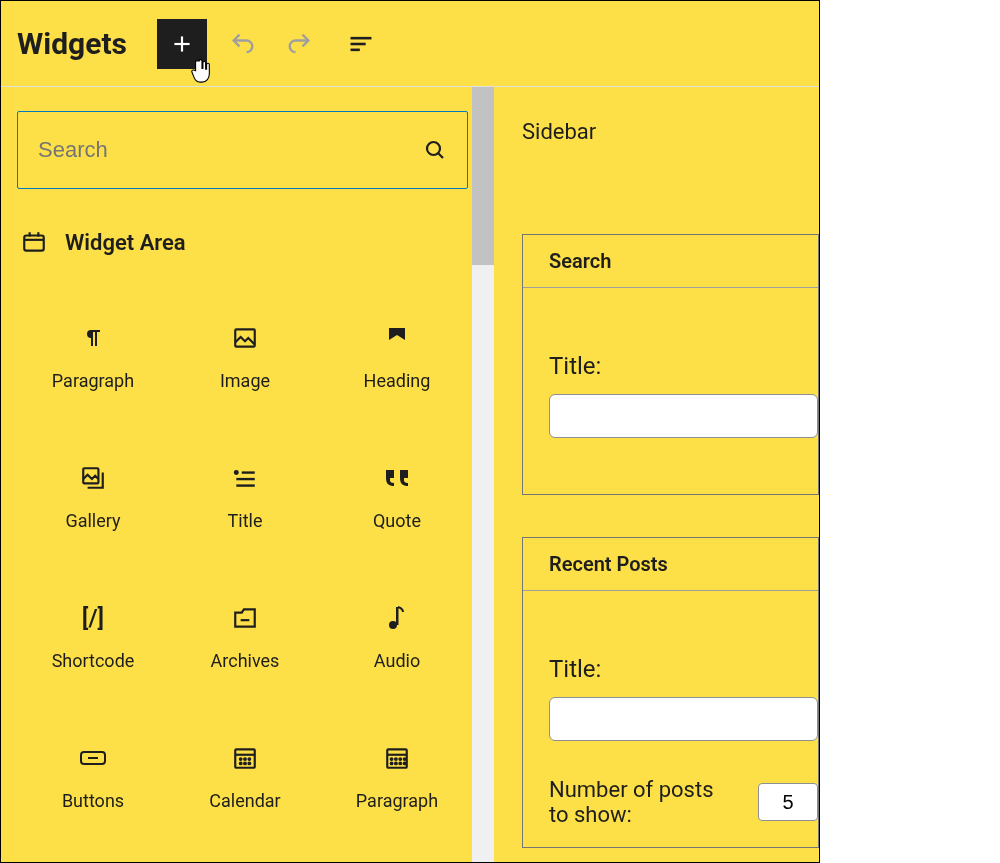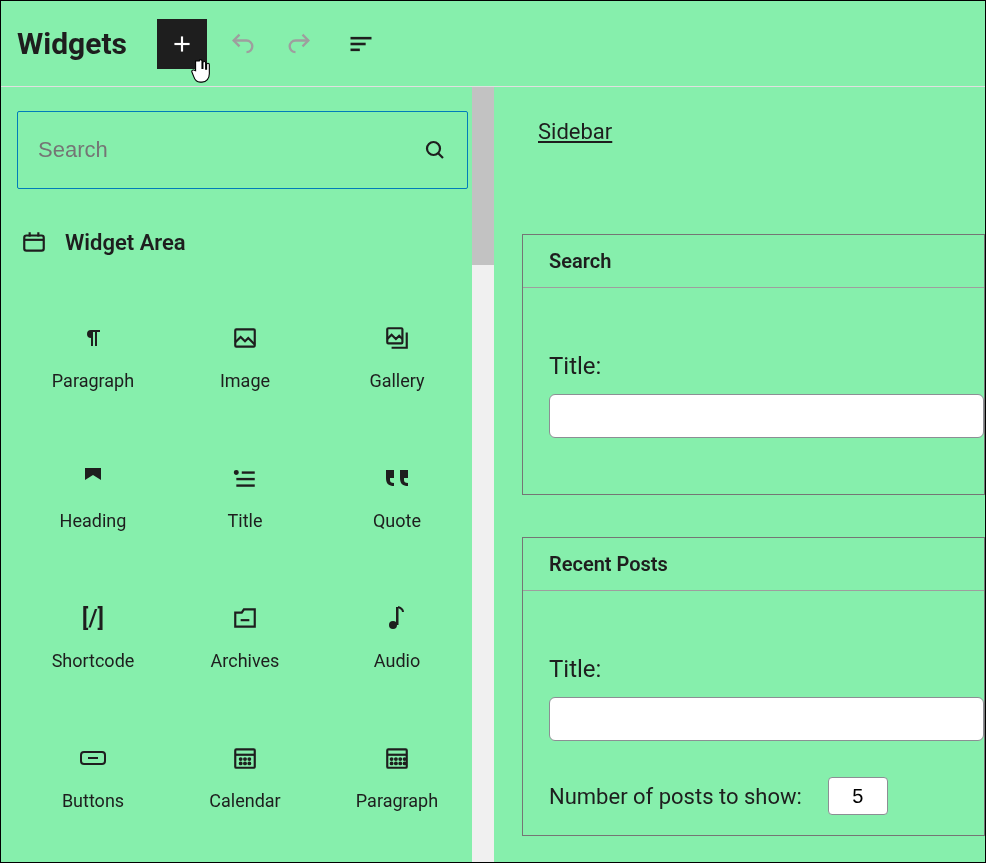--- a/index.html
+++ b/index.html
@@ -1,17 +1,17 @@
 <!DOCTYPE html>
 <html><head>
 <meta charset="utf-8">
 <style>
   * { box-sizing: border-box; margin: 0; padding: 0; }
   html, body { height: 100%; font-family: -apple-system, "Segoe UI", Roboto, Helvetica, Arial, sans-serif; color: #1e1e1e; }
-  .window { width: 986px; height: 863px; border: 1px solid #000; position: relative; background: #86efac; overflow: hidden; }
+  .window { width: 820px; height: 863px; border: 1px solid #000; position: relative; background: #fde047; overflow: hidden; }
 
   
   .header { height: 86px; border-bottom: 1px solid #e0e0e0; display: flex; align-items: center; padding: 0 16px; gap: 16px; }
   .page-title { font-size: 30px; font-weight: 700; margin-right: 14px; }
   .add-btn { width: 50px; height: 50px; background: #1e1e1e; color: #fff; display: flex; align-items: center; justify-content: center; cursor: pointer; }
   .tool-btn { width: 40px; height: 40px; display: flex; align-items: center; justify-content: center; color: #757575; cursor: pointer; }
   .tool-btn.dark { color: #1e1e1e; }
   .cursor-hand { position: absolute; left: 190px; top: 58px; font-size: 20px; color: #000; pointer-events: none; }
 
   
@@ -27,21 +27,21 @@
 
   .section-header { display: flex; align-items: center; gap: 18px; margin-bottom: 32px; padding-left: 4px; }
   .section-icon { width: 26px; height: 26px; }
   .section-title { font-size: 22px; font-weight: 600; }
 
   .block-grid { display: grid; grid-template-columns: repeat(3, 152px); justify-content: start; column-gap: 0; row-gap: 0; margin-right: 10px; }
   .block-item { height: 140px; display: flex; flex-direction: column; align-items: center; justify-content: center; gap: 18px; cursor: pointer; }
   .block-icon { width: 28px; height: 28px; display: flex; align-items: center; justify-content: center; }
   .block-label { font-size: 18px; color: #1e1e1e; }
   .right { flex: 1; height: 100%; padding: 32px 0 0 28px; overflow: hidden; }
-  .area-title { font-size: 22px; margin-bottom: 90px; margin-left: 16px; font-weight: 400; text-decoration: underline; }
+  .area-title { font-size: 22px; margin-bottom: 90px; margin-left: 0; font-weight: 400; }
   .widget-card { border: 1px solid #757575; margin-bottom: 42px; }
   .widget-head { border-bottom: 1px solid #9e9e9e; padding: 14px 26px; font-size: 20px; font-weight: 600; }
   .widget-body { padding: 64px 0 56px 26px; }
   .widget-body2 { padding: 64px 0 20px 26px; }
   .field-label { font-size: 24px; margin-bottom: 14px; display: block; }
   .field-input { width: 100%; height: 44px; border: 1px solid #8c8f94; border-radius: 6px; padding: 0 10px; font-size: 18px; }
   .posts-row { display: flex; align-items: center; gap: 26px; margin-top: 36px; font-size: 22px; }
   .posts-input { width: 60px; height: 38px; border: 1px solid #8c8f94; border-radius: 4px; text-align: center; font-size: 20px; padding: 0 4px; }
 </style>
 </head>
@@ -126,36 +126,36 @@
             <svg width="26" height="26" viewBox="0 0 24 24" fill="none" stroke="#1e1e1e" stroke-width="2">
                 <rect x="3" y="4" width="18" height="16" rx="1"></rect>
                 <path d="M3 16l5-5 4 4 3-3 6 6"></path>
               </svg>
           </span>
           <span class="block-label">Image</span>
         </div>
 
         <div class="block-item">
           <span class="block-icon">
+            <svg width="20" height="24" viewBox="0 0 20 24" fill="#1e1e1e">
+                <path d="M2 2h16v12l-8-5-8 5z"></path>
+              </svg>
+          </span>
+          <span class="block-label">Heading</span>
+        </div>
+
+        <div class="block-item">
+          <span class="block-icon">
             <svg width="26" height="26" viewBox="0 0 24 24" fill="none" stroke="#1e1e1e" stroke-width="2">
                 <rect x="3" y="3" width="14" height="14" rx="1"></rect>
                 <path d="M7 21h14V7"></path>
                 <path d="M3 13l4-4 4 4 3-3 3 3"></path>
               </svg>
           </span>
           <span class="block-label">Gallery</span>
-        </div>
-
-        <div class="block-item">
-          <span class="block-icon">
-            <svg width="20" height="24" viewBox="0 0 20 24" fill="#1e1e1e">
-                <path d="M2 2h16v12l-8-5-8 5z"></path>
-              </svg>
-          </span>
-          <span class="block-label">Heading</span>
         </div>
 
         <div class="block-item">
           <span class="block-icon">
             <svg width="26" height="26" viewBox="0 0 24 24" fill="none" stroke="#1e1e1e" stroke-width="2.2">
                 <circle cx="4" cy="7" r="1.2" fill="#1e1e1e"></circle>
                 <line x1="9" y1="7" x2="21" y2="7"></line>
                 <line x1="4" y1="13" x2="21" y2="13"></line>
                 <line x1="4" y1="19" x2="21" y2="19"></line>
               </svg>

